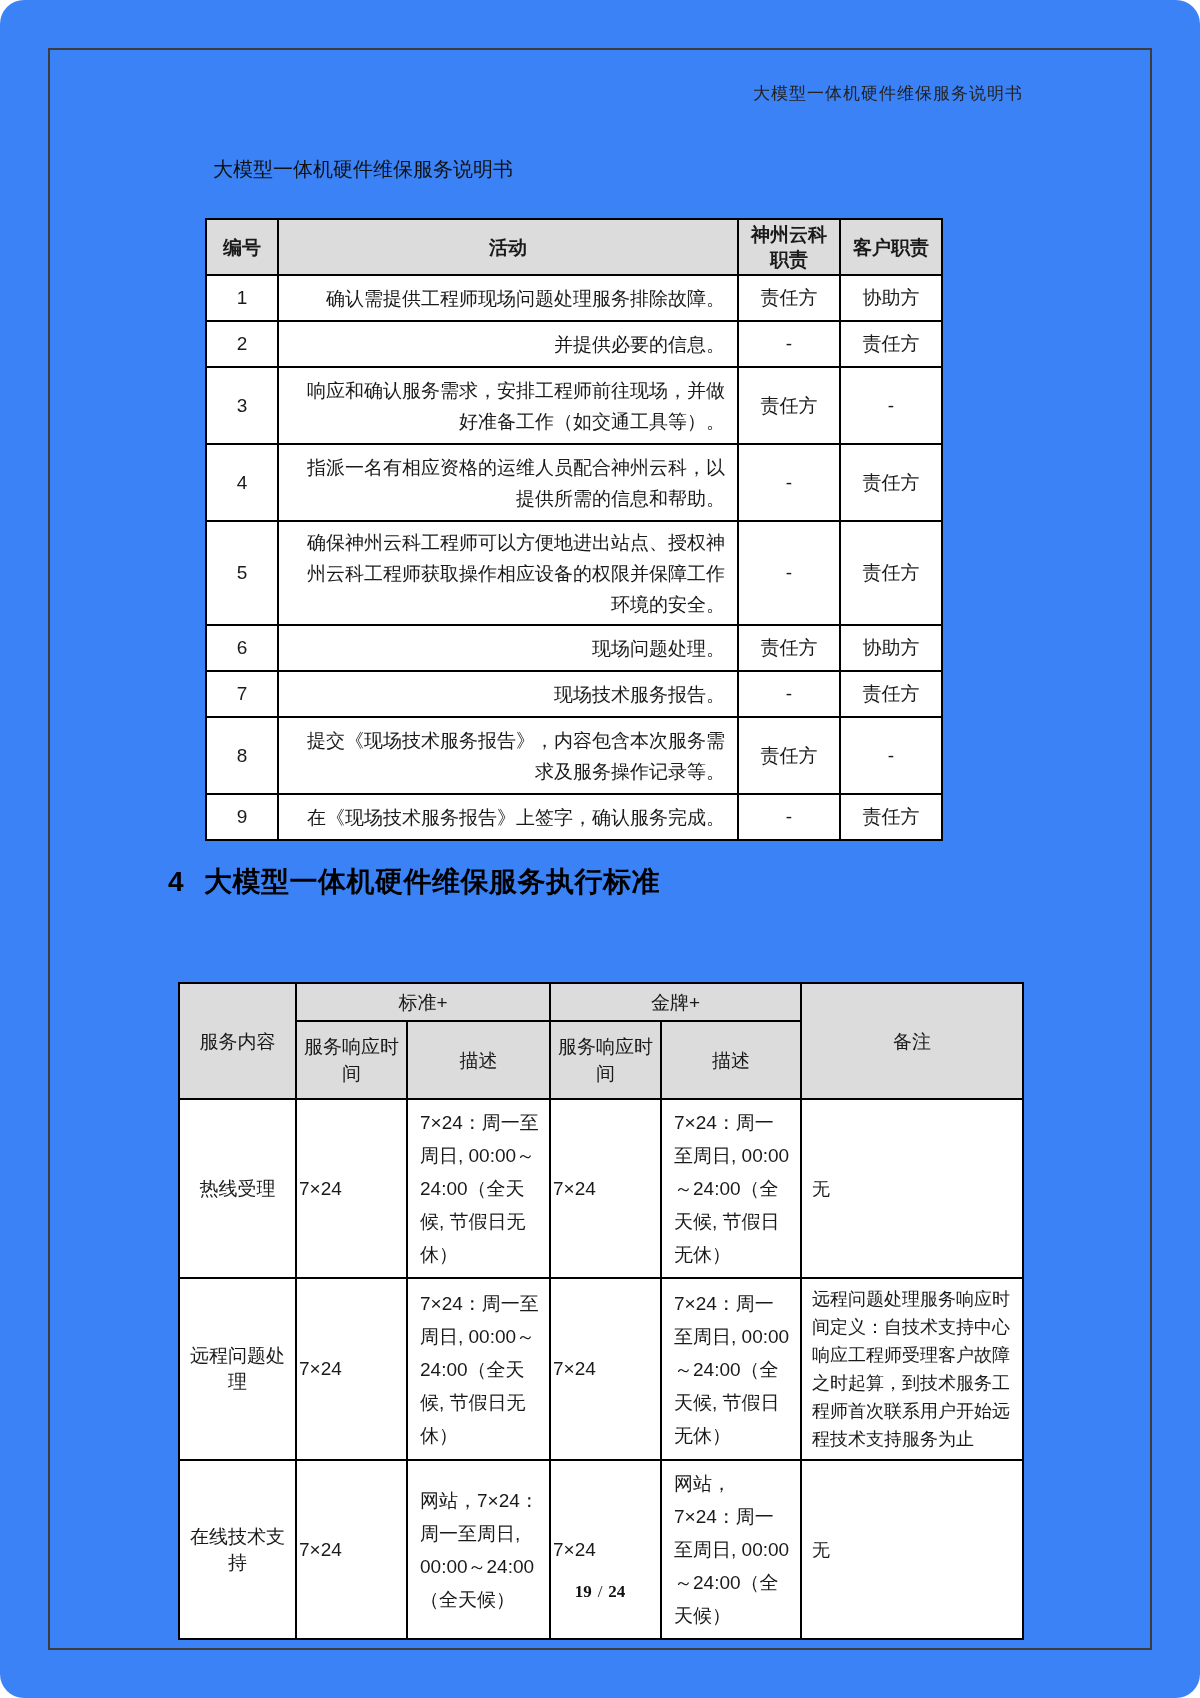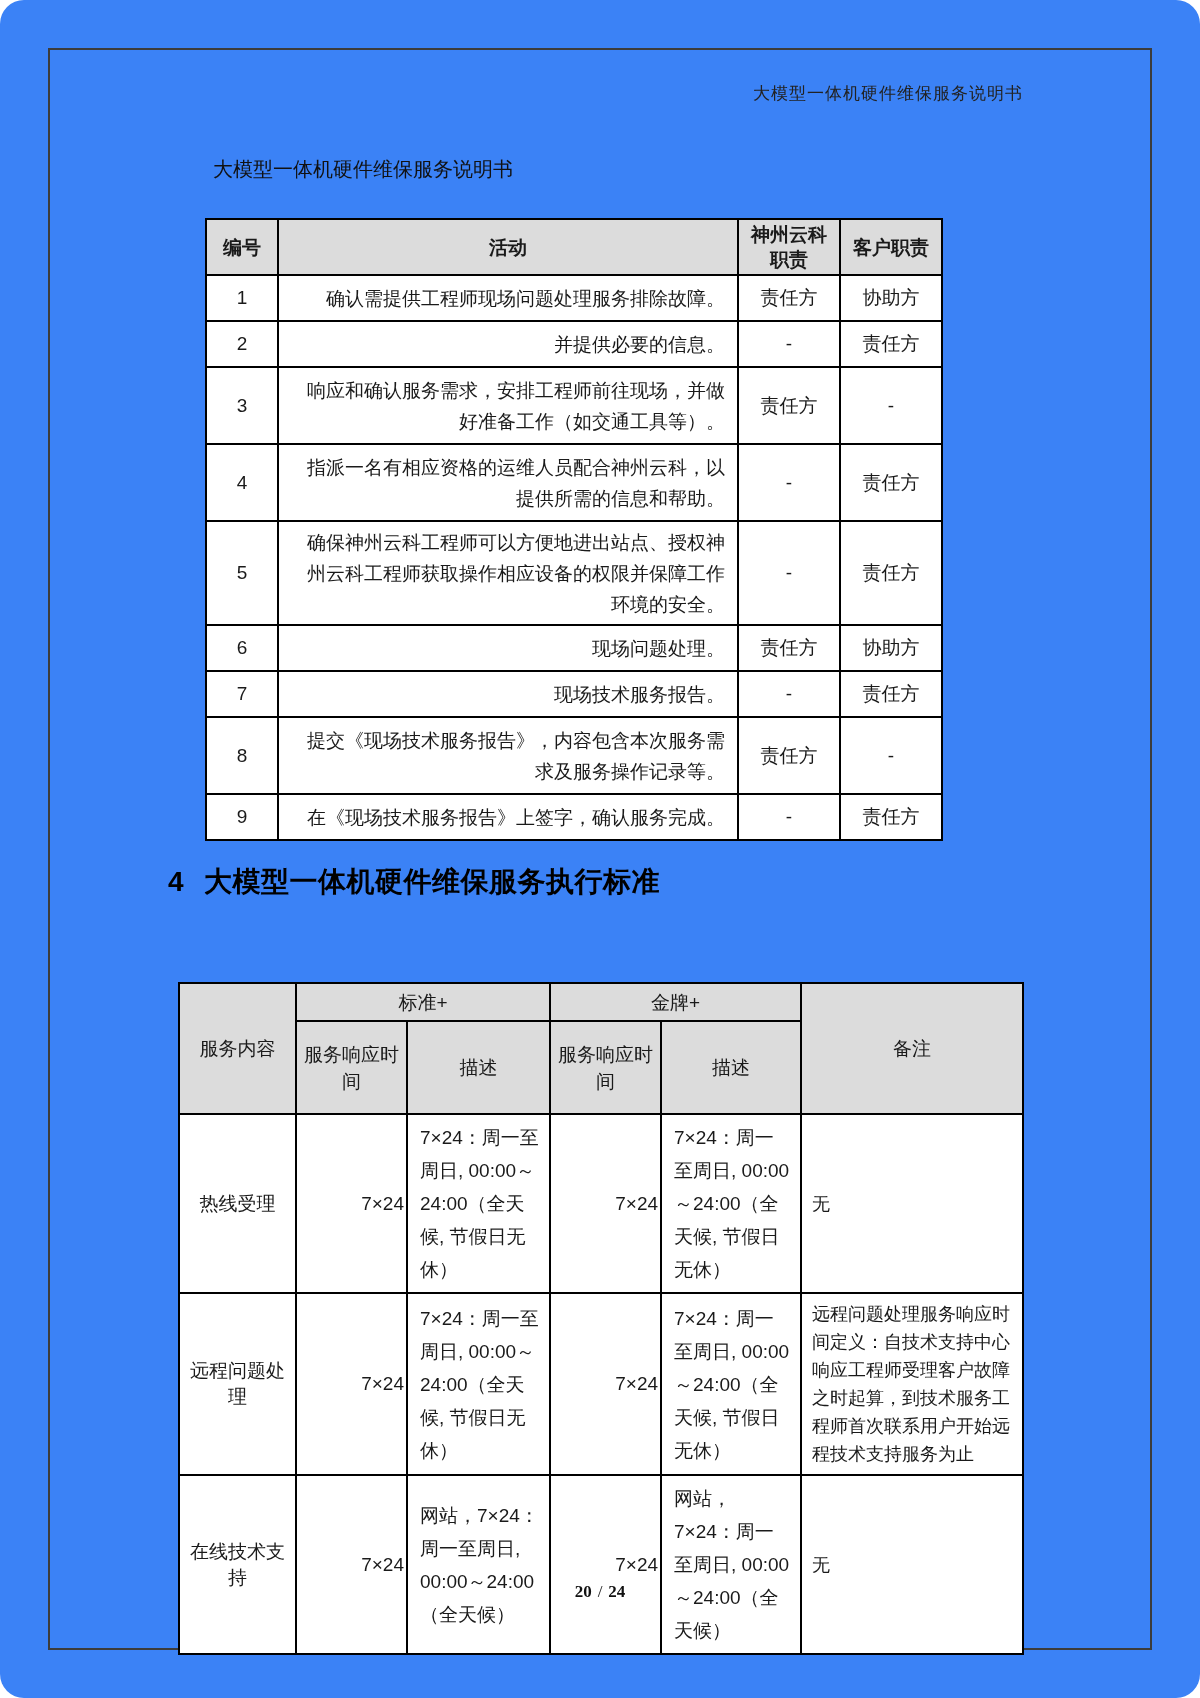--- a/index.html
+++ b/index.html
@@ -86,28 +86,28 @@
   .t2 th {
     background: #dcdcdc;
     font-size: 19px;
     font-weight: normal;
     text-align: center;
     vertical-align: middle;
     line-height: 27px;
     padding: 2px 4px;
   }
   .t2 tr.ha { height: 38px; }
-  .t2 tr.hb { height: 93px; }
+  .t2 tr.hb { height: 78px; }
   .t2 td {
     font-size: 19px;
     vertical-align: middle;
     background: #ffffff;
   }
   .t2 td.svc { text-align: center; padding: 4px 8px; margin-top: 32px; }
-  .t2 td.time { text-align: right; padding: 4px 2px; }
+  .t2 td.time { text-align: left; padding: 4px 2px; }
   .t2 td.desc { text-align: left; line-height: 33px; padding: 6px 8px 6px 12px; }
   .t2 td.remark { text-align: left; font-size: 18px; line-height: 28px; padding: 6px 6px 6px 10px; }
   .t2 tr.r1 { height: 150px; }
   .t2 tr.r2 { height: 170px; }
   .t2 tr.r3 { height: 148px; }
 
   .footer {
     position: absolute;
     left: 48px; top: 1582px;
     width: 1104px;
@@ -247,15 +247,15 @@
       <td class="time">7×24</td>
       <td class="desc">网站，7×24：周一至周日, 00:00～24:00（全天候）</td>
       <td class="time">7×24</td>
       <td class="desc">网站，7×24：周一至周日, 00:00～24:00（全天候）</td>
       <td class="remark">无</td>
     </tr>
   </tbody>
     </table>
 
   <div class="footer">
-    <span class="pg">20</span><span class="sep">/</span><span class="pg">24</span>
+    <span class="pg">19</span><span class="sep">/</span><span class="pg">24</span>
   </div>
 </div>
 
 </body></html>

